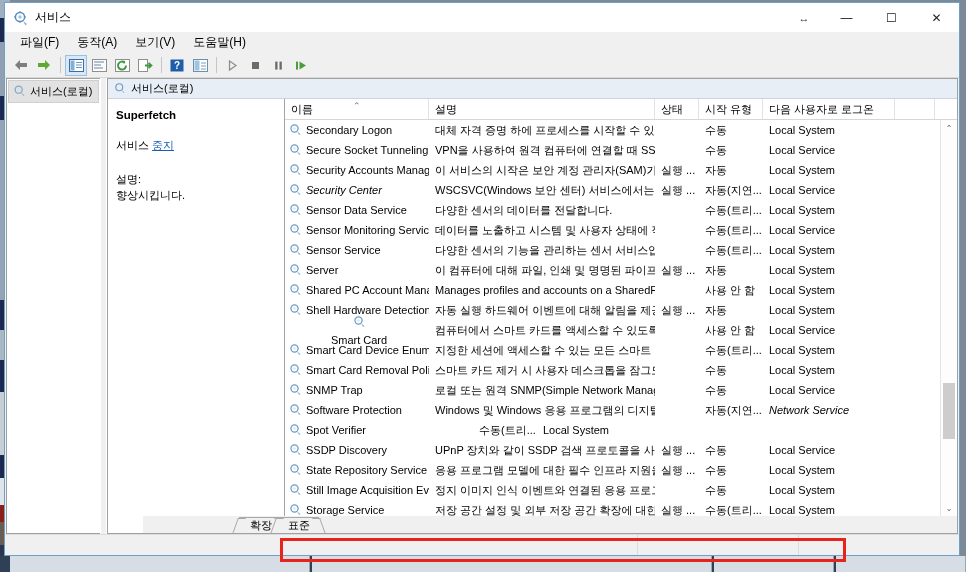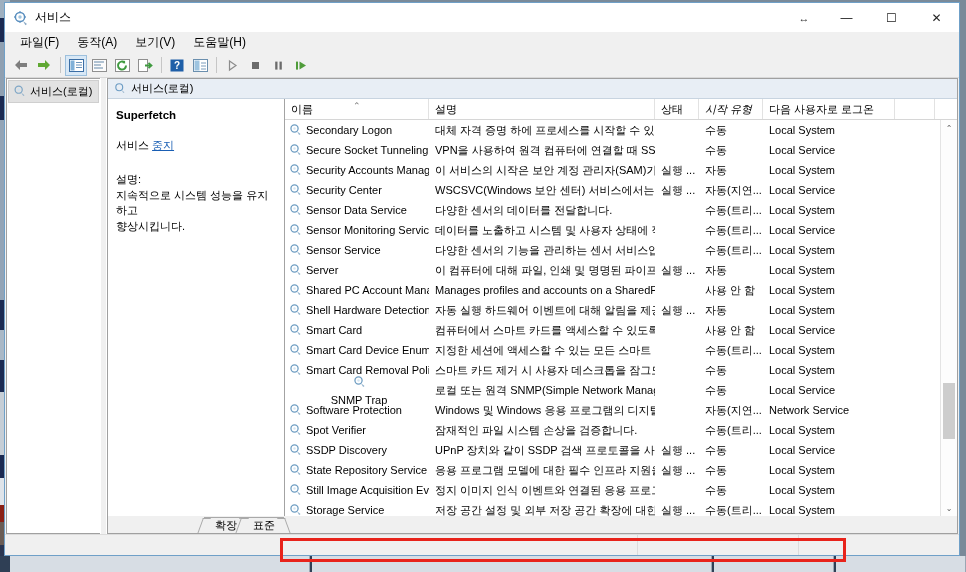--- a/index.html
+++ b/index.html
@@ -339,20 +339,21 @@
 
   
   .tabs-row {
     height: 17px;
     flex: none;
     background: #f0f0f0;
     display: flex;
     align-items: flex-end;
     padding-left: 96px;
     box-sizing: border-box;
+    margin-left: 35px;
   }
   .tab {
     position: relative;
     height: 15px;
     line-height: 15px;
     font-size: 11px;
     padding: 0 9px 0 11px;
     background: #f0f0f0;
     border-top: 1px solid #a9a9a9;
     color: #000;
@@ -566,38 +567,37 @@
 
       <div class="detail-body">
 
         <div class="info-col">
           <div class="info-title">Superfetch</div>
           <div class="info-line">
             <span>서비스 </span><span class="info-link">중지</span>
           </div>
           <div class="info-gap"></div>
           <div class="info-desc-label">설명:</div>
-          <div class="info-desc">지속적으로 시스템 성능을 유지하고</div>
           <div class="info-desc">향상시킵니다.</div>
         </div>
 
         <div class="list-col">
 
           <div class="list-head" id="list-head">
               <div class="hcell" style="width: 144px;">
                 <span>이름</span>
                 <span class="sort-caret">⌃</span>
               </div>
               <div class="hcell" style="width: 226px;">
                 <span>설명</span>
               </div>
               <div class="hcell" style="width: 44px;">
                 <span>상태</span>
               </div>
-              <div class="hcell" style="width: 64px; font-style: italic;">
+              <div class="hcell" style="width: 64px;">
                 <span>시작 유형</span>
               </div>
               <div class="hcell" style="width: 132px;">
                 <span>다음 사용자로 로그온</span>
               </div>
               <div class="hcell" style="width: 40px;">
                 <span></span>
               </div>
             </div>
 
@@ -639,21 +639,21 @@
                         <path d="M9.8 10 l4.4 3.4 -1.7 1.3 z" fill="#8fb0ca"></path>
                       </svg></span>
                     <span>Security Accounts Manager</span>
                   </div>
                   <div class="cell" style="width: 226px;">이 서비스의 시작은 보안 계정 관리자(SAM)가 요청...</div>
                   <div class="cell" style="width: 44px;">실행 ...</div>
                   <div class="cell" style="width: 64px;">자동</div>
                   <div class="cell" style="width: 132px;">Local System</div>
                 </div>
                 <div class="row">
-                  <div class="cell name" style="width: 144px;">
+                  <div class="cell name" style="width: 144px; font-style: italic;">
                     <span><svg class="svc-ico" viewBox="0 0 16 16">
                         <circle cx="6.8" cy="6.8" r="4.4" fill="none" stroke="#6e9dc2" stroke-width="1.6"></circle>
                         <circle cx="6.8" cy="6.8" r="1.5" fill="#d6e6f2"></circle>
                         <path d="M9.8 10 l4.4 3.4 -1.7 1.3 z" fill="#8fb0ca"></path>
                       </svg></span>
                     <span>Security Center</span>
                   </div>
                   <div class="cell" style="width: 226px;">WSCSVC(Windows 보안 센터) 서비스에서는 컴퓨터...</div>
                   <div class="cell" style="width: 44px;">실행 ...</div>
                   <div class="cell" style="width: 64px;">자동(지연...</div>
@@ -737,21 +737,21 @@
                         <path d="M9.8 10 l4.4 3.4 -1.7 1.3 z" fill="#8fb0ca"></path>
                       </svg></span>
                     <span>Shell Hardware Detection</span>
                   </div>
                   <div class="cell" style="width: 226px;">자동 실행 하드웨어 이벤트에 대해 알림을 제공합니...</div>
                   <div class="cell" style="width: 44px;">실행 ...</div>
                   <div class="cell" style="width: 64px;">자동</div>
                   <div class="cell" style="width: 132px;">Local System</div>
                 </div>
                 <div class="row">
-                  <div class="cell name" style="width: 144px;">
+                  <div class="cell name" style="width: 144px; flex-direction: column;">
                     <span><svg class="svc-ico" viewBox="0 0 16 16">
                         <circle cx="6.8" cy="6.8" r="4.4" fill="none" stroke="#6e9dc2" stroke-width="1.6"></circle>
                         <circle cx="6.8" cy="6.8" r="1.5" fill="#d6e6f2"></circle>
                         <path d="M9.8 10 l4.4 3.4 -1.7 1.3 z" fill="#8fb0ca"></path>
                       </svg></span>
                     <span>Smart Card</span>
                   </div>
                   <div class="cell" style="width: 226px;">컴퓨터에서 스마트 카드를 액세스할 수 있도록 관리...</div>
                   <div class="cell" style="width: 44px;"></div>
                   <div class="cell" style="width: 64px;">사용 안 함</div>
@@ -779,21 +779,21 @@
                         <path d="M9.8 10 l4.4 3.4 -1.7 1.3 z" fill="#8fb0ca"></path>
                       </svg></span>
                     <span>Smart Card Removal Policy</span>
                   </div>
                   <div class="cell" style="width: 226px;">스마트 카드 제거 시 사용자 데스크톱을 잠그도록 ...</div>
                   <div class="cell" style="width: 44px;"></div>
                   <div class="cell" style="width: 64px;">수동</div>
                   <div class="cell" style="width: 132px;">Local System</div>
                 </div>
                 <div class="row">
-                  <div class="cell name" style="width: 144px; flex-direction: column;">
+                  <div class="cell name" style="width: 144px;">
                     <span><svg class="svc-ico" viewBox="0 0 16 16">
                         <circle cx="6.8" cy="6.8" r="4.4" fill="none" stroke="#6e9dc2" stroke-width="1.6"></circle>
                         <circle cx="6.8" cy="6.8" r="1.5" fill="#d6e6f2"></circle>
                         <path d="M9.8 10 l4.4 3.4 -1.7 1.3 z" fill="#8fb0ca"></path>
                       </svg></span>
                     <span>SNMP Trap</span>
                   </div>
                   <div class="cell" style="width: 226px;">로컬 또는 원격 SNMP(Simple Network Managemen...</div>
                   <div class="cell" style="width: 44px;"></div>
                   <div class="cell" style="width: 64px;">수동</div>
@@ -804,32 +804,31 @@
                     <span><svg class="svc-ico" viewBox="0 0 16 16">
                         <circle cx="6.8" cy="6.8" r="4.4" fill="none" stroke="#6e9dc2" stroke-width="1.6"></circle>
                         <circle cx="6.8" cy="6.8" r="1.5" fill="#d6e6f2"></circle>
                         <path d="M9.8 10 l4.4 3.4 -1.7 1.3 z" fill="#8fb0ca"></path>
                       </svg></span>
                     <span>Software Protection</span>
                   </div>
                   <div class="cell" style="width: 226px;">Windows 및 Windows 응용 프로그램의 디지털 라이...</div>
                   <div class="cell" style="width: 44px;"></div>
                   <div class="cell" style="width: 64px;">자동(지연...</div>
-                  <div class="cell" style="width: 132px;">Network Service</div>
+                  <div class="cell" style="width: 132px; font-style: italic;">Network Service</div>
                 </div>
                 <div class="row">
                   <div class="cell name" style="width: 144px;">
                     <span><svg class="svc-ico" viewBox="0 0 16 16">
                         <circle cx="6.8" cy="6.8" r="4.4" fill="none" stroke="#6e9dc2" stroke-width="1.6"></circle>
                         <circle cx="6.8" cy="6.8" r="1.5" fill="#d6e6f2"></circle>
                         <path d="M9.8 10 l4.4 3.4 -1.7 1.3 z" fill="#8fb0ca"></path>
                       </svg></span>
                     <span>Spot Verifier</span>
                   </div>
-                  <div class="cell" style="width: 226px;">잠재적인 파일 시스템 손상을 검증합니다.</div>
                   <div class="cell" style="width: 44px;"></div>
                   <div class="cell" style="width: 64px;">수동(트리...</div>
                   <div class="cell" style="width: 132px;">Local System</div>
                 </div>
                 <div class="row">
                   <div class="cell name" style="width: 144px;">
                     <span><svg class="svc-ico" viewBox="0 0 16 16">
                         <circle cx="6.8" cy="6.8" r="4.4" fill="none" stroke="#6e9dc2" stroke-width="1.6"></circle>
                         <circle cx="6.8" cy="6.8" r="1.5" fill="#d6e6f2"></circle>
                         <path d="M9.8 10 l4.4 3.4 -1.7 1.3 z" fill="#8fb0ca"></path>

